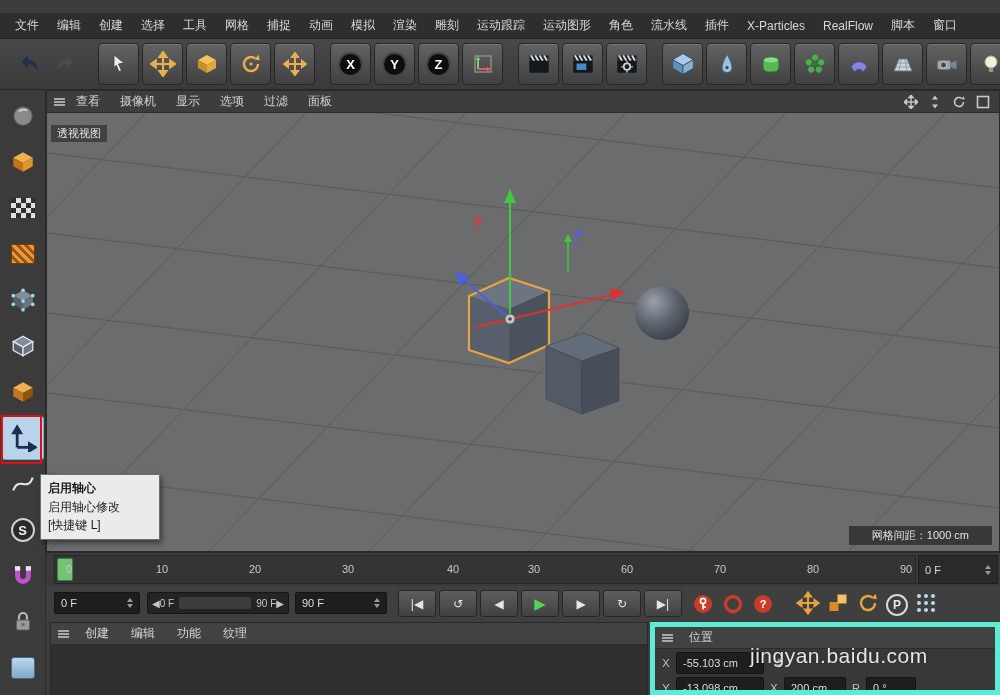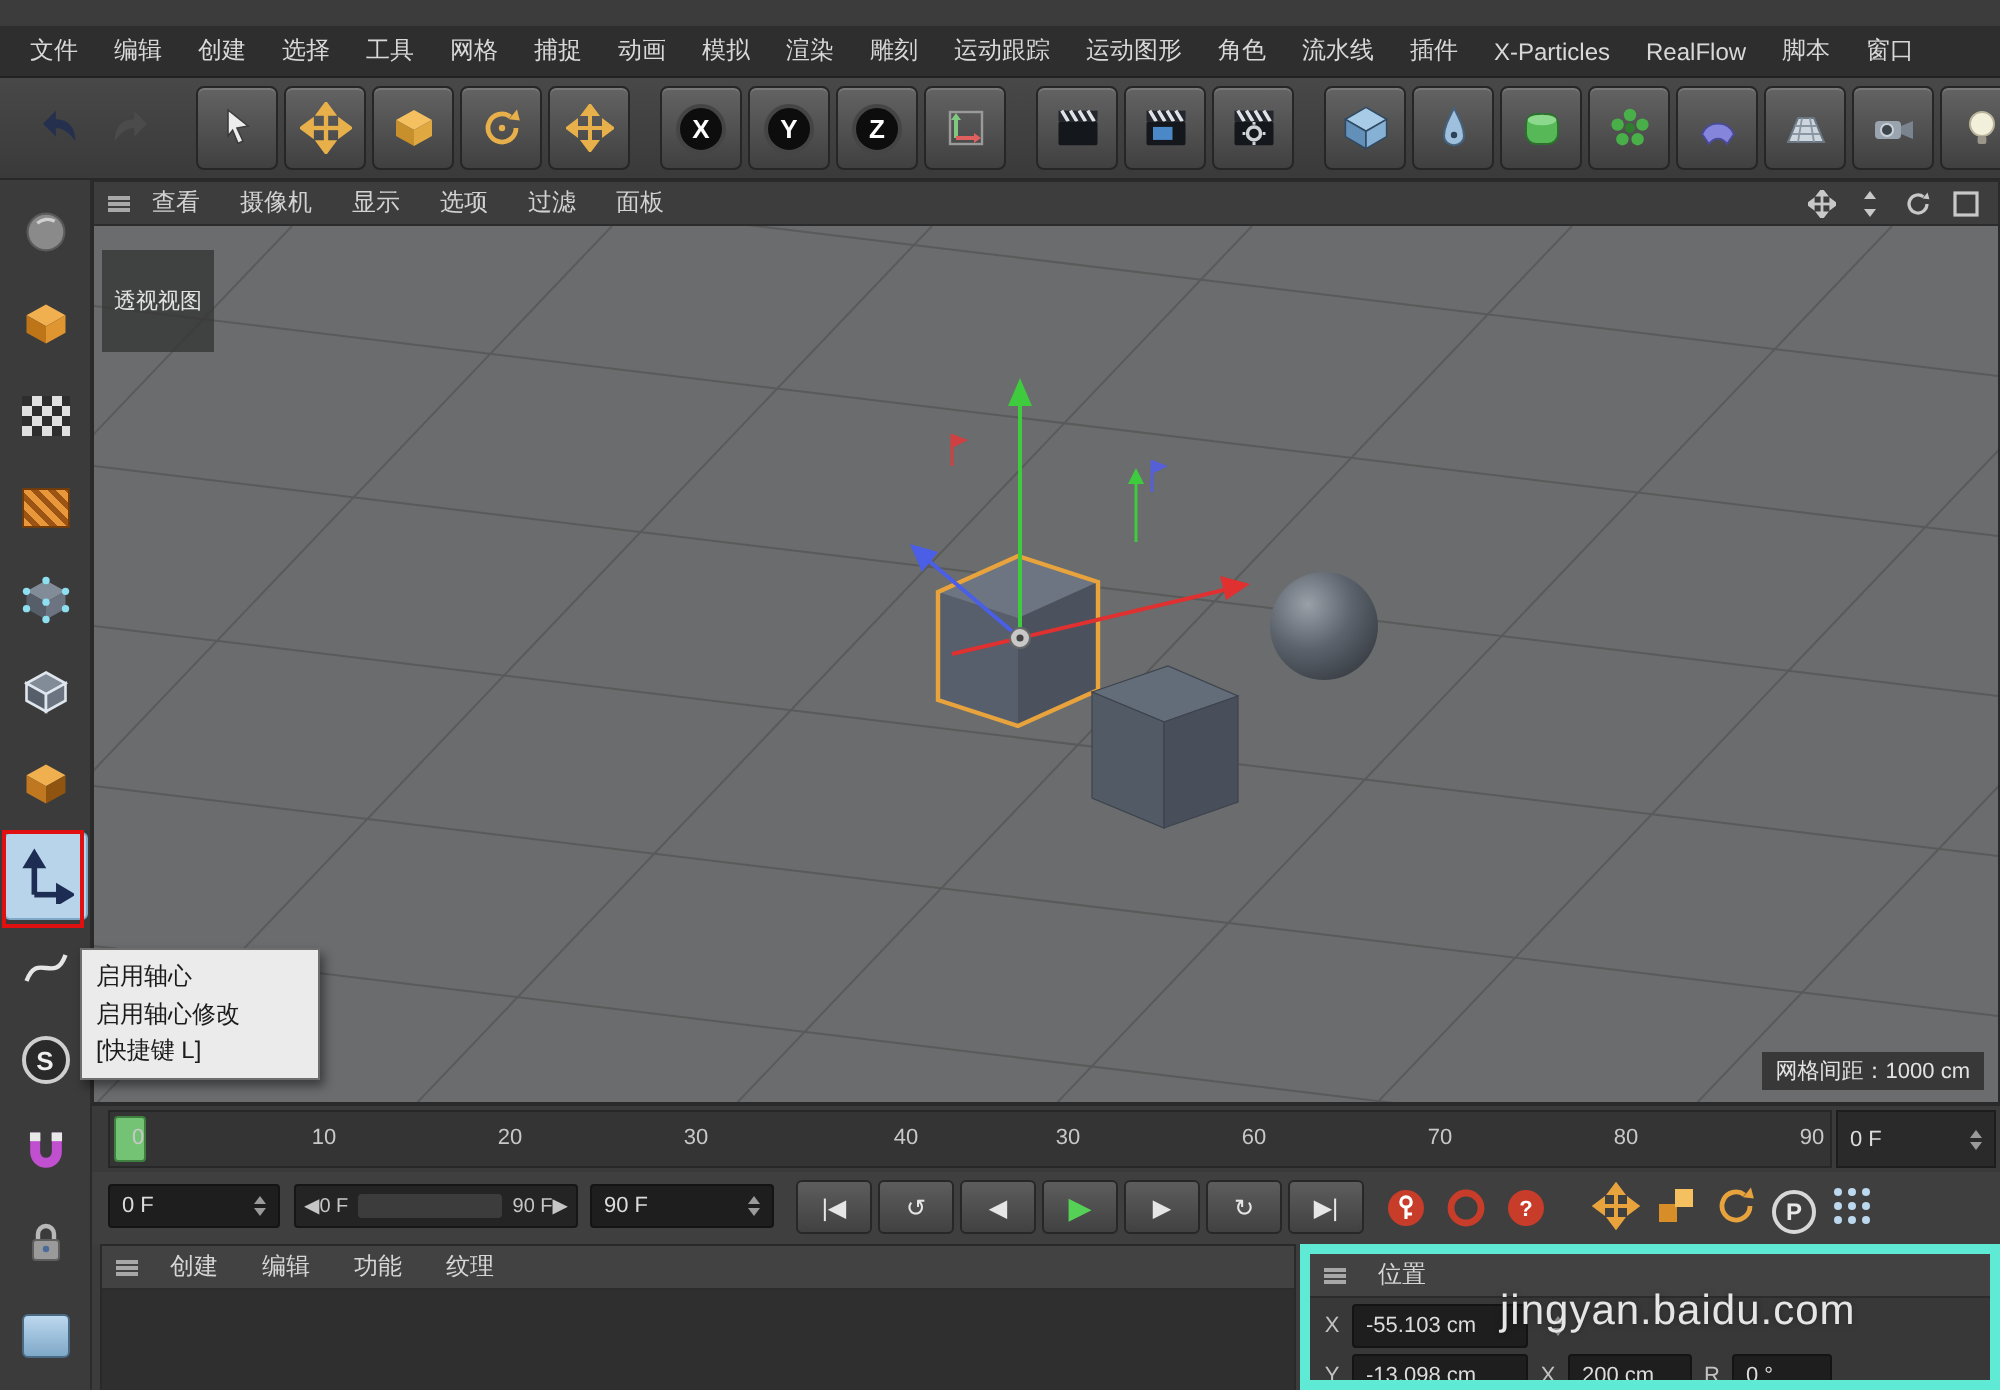--- a/index.html
+++ b/index.html
@@ -51,23 +51,23 @@
 
   
   #viewport { left:46px; top:90px; width:954px; height:462px; background:#6a6c6d; border:1px solid #2a2a2a; }
   #vpbar { position:absolute; left:0; top:0; right:0; height:22px; background:#3d3d3d;
     border-bottom:1px solid #2c2c2c; display:flex; align-items:center; padding:0 7px; gap:2px; }
   .vpm { font-size:12px; color:#d2d2d2; padding:0 9px; }
   #vpbar .spacer { margin-left:auto; }
   .vpicon { width:18px; height:16px; display:flex; align-items:center; justify-content:center; margin-left:4px; }
   #vpcanvas { position:absolute; left:0; top:22px; width:952px; height:438px; overflow:hidden; }
   #vplabel { position:absolute; left:4px; top:12px; background:rgba(52,52,52,.78); color:#e2e2e2;
-    font-size:11px; padding:18px 6px; }
+    font-size:11px; padding:1px 6px; }
   #gridinfo { position:absolute; right:7px; bottom:6px; background:rgba(45,45,45,.82); color:#e2e2e2;
-    font-size:11px; padding:2px 7px; }
+    font-size:11px; padding:2px 23px; }
 
   
   #timeline { left:46px; top:552px; width:954px; height:34px; background:#3a3a3a; border-top:1px solid #2a2a2a; }
   #ruler { position:absolute; left:8px; top:2px; width:862px; height:29px; background:#343434; border:1px solid #272727; }
   #playhead { position:absolute; left:2px; top:2px; width:16px; height:23px; background:#74c274;
     border:1px solid #3f7f3f; border-radius:2px; }
   .tick { position:absolute; top:7px; width:34px; margin-left:-17px; text-align:center;
     font-size:11px; color:#c8c8c8; }
   #framebox { position:absolute; right:2px; top:2px; width:80px; height:29px; background:#2a2a2a;
     border:1px solid #1d1d1d; display:flex; align-items:center; padding:0 6px; font-size:11px; color:#dcdcdc; }
@@ -107,21 +107,21 @@
   .crow { display:flex; align-items:center; gap:5px; padding:3px 6px 0 6px; }
   .clabel { font-size:11px; color:#c2c2c2; width:10px; text-align:center; }
   .cval { width:88px; }
   .cval2 { width:62px; }
   .cval3 { width:50px; }
 
   
   #tooltip { left:40px; top:474px; width:120px; background:#ebebeb; border:1px solid #6e6e6e;
     box-shadow:2px 3px 5px rgba(0,0,0,.45); z-index:70; padding:4px 7px; color:#1c1c1c;
     font-size:12px; line-height:1.55; }
-  #tooltip .tt-title { font-weight:normal; }
+  #tooltip .tt-title { font-weight:bold; }
   #redbox { left:1px; top:415px; width:41px; height:49px; border:2px solid #e01010; z-index:65; }
   #watermark { left:750px; top:644px; font-size:21px; color:#e5e5e5; z-index:60;
     text-shadow:0 0 3px rgba(0,0,0,.35); letter-spacing:.5px; }
 </style>
 </head>
 <body>
 
 <div id="app">
 
 

